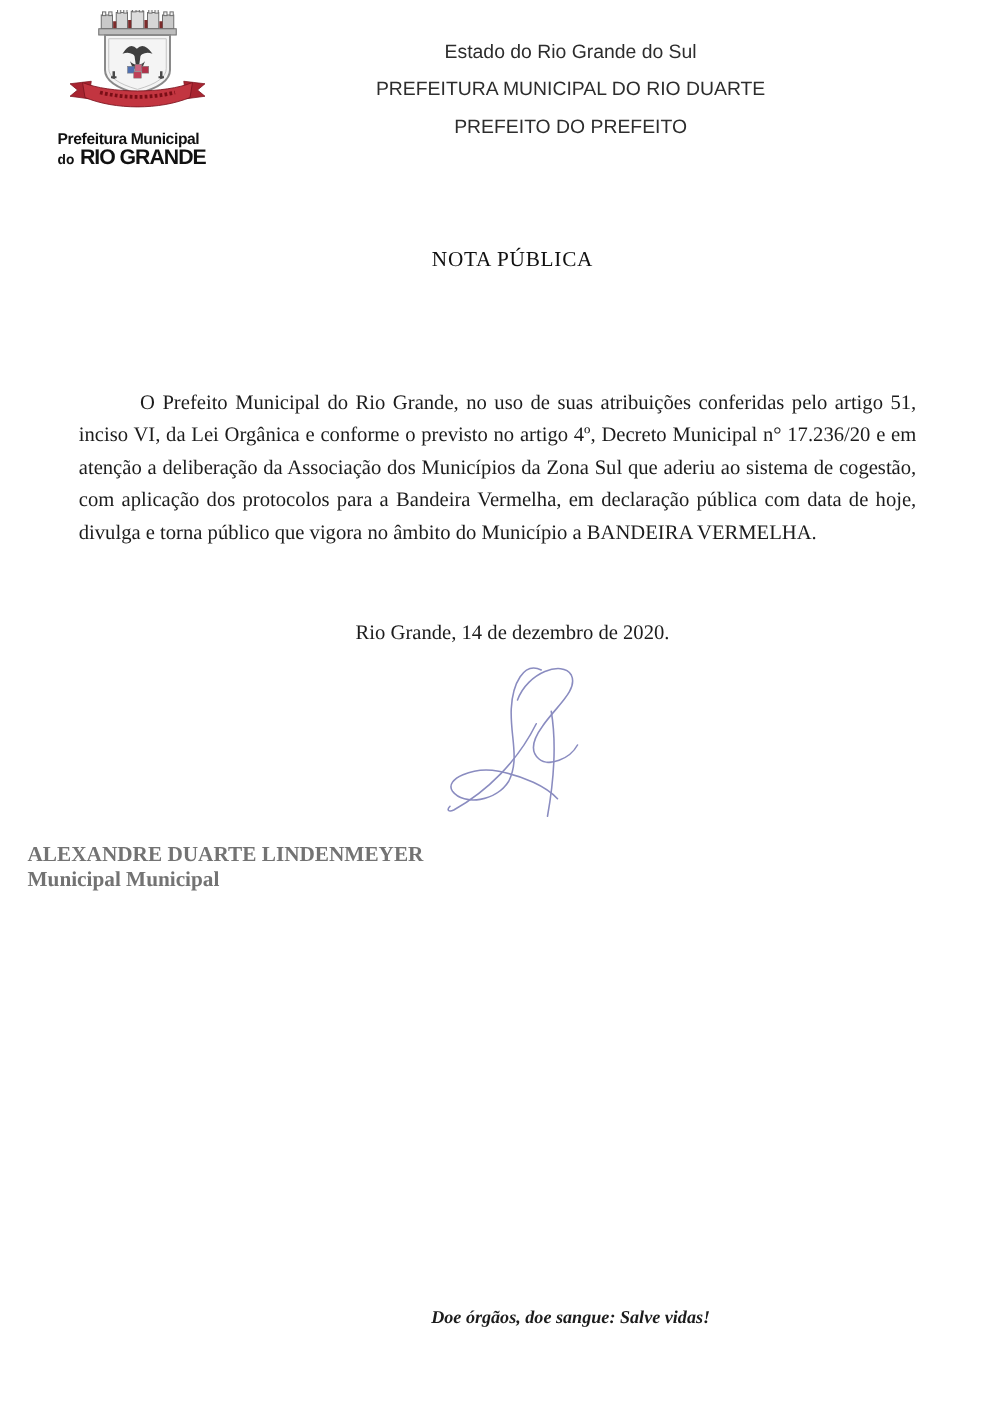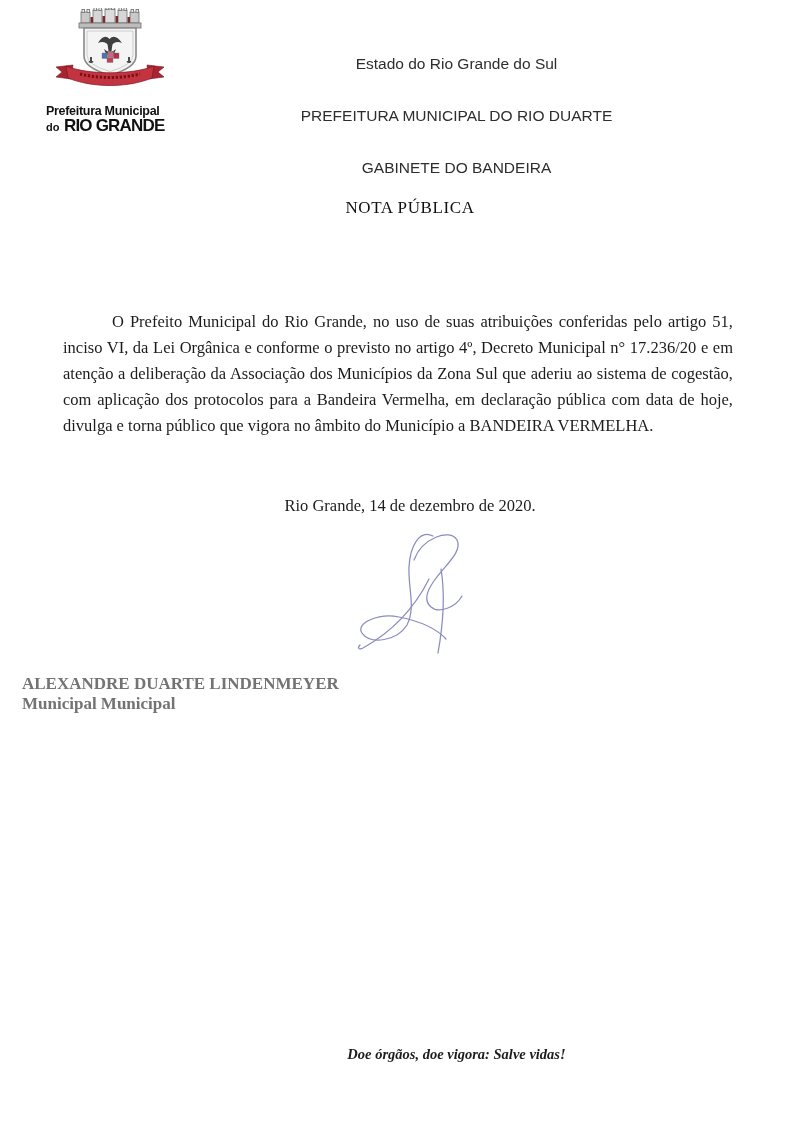--- a/index.html
+++ b/index.html
@@ -20,21 +20,21 @@
     line-height:15px; white-space:nowrap;
   }
   .logo-line2 .prefix { font-size:11px;margin-top:32px; }
   .logo-line2 .name   { font-size:17px; letter-spacing:-0.8px; }
 
   
   .header-text {
     position:absolute; left:115px; right:0; top:27px; text-align:center;
     font-family:"Liberation Sans", sans-serif; font-size:15.5px; color:#2d2d2d;
   }
-  .header-text .hline { line-height:30px;margin-top:22px; }
+  .header-text .hline { line-height:30px; }
 
   
   .doc-title {
     position:absolute; left:22px; right:0; top:198px; text-align:center;
     font-weight:400; font-size:17px; letter-spacing:0.6px; color:#101010;
   }
   .doc-body {
     position:absolute; left:63px; width:670px; top:292px;
     font-size:16.5px; line-height:26px; text-align:justify; text-indent:49px;
     color:#1c1c1c;
@@ -116,21 +116,21 @@
         <path d="M26 66 Q56 73 86 66" fill="none" stroke="#7a0e16" stroke-width="3" stroke-dasharray="2.2 1.8"></path>
       </g>
     </svg>
     <div class="logo-line1">Prefeitura Municipal</div>
     <div class="logo-line2"><span class="prefix">do</span> <span class="name">RIO GRANDE</span></div>
   </div>
 
   <div class="header-text">
     <div class="hline">Estado do Rio Grande do Sul</div>
     <div class="hline">PREFEITURA MUNICIPAL DO RIO DUARTE</div>
-    <div class="hline">GABINETE DO BANDEIRA</div>
+    <div class="hline">PREFEITO DO PREFEITO</div>
   </div>
 
   <div class="doc-title">NOTA PÚBLICA</div>
 
   <p class="doc-body">O Prefeito Municipal do Rio Grande, no uso de suas atribuições conferidas pelo artigo 51, inciso VI, da Lei Orgânica e conforme o previsto no artigo 4º, Decreto Municipal n° 17.236/20 e em atenção a deliberação da Associação dos Municípios da Zona Sul que aderiu ao sistema de cogestão, com aplicação dos protocolos para a Bandeira Vermelha, em declaração pública com data de hoje, divulga e torna público que vigora no âmbito do Município a BANDEIRA VERMELHA.</p>
 
   <div class="dateline">Rio Grande, 14 de dezembro de 2020.</div>
 
   <div class="signature-wrap">
     <svg width="165" height="130" viewBox="0 0 165 130" aria-hidden="true">
@@ -141,15 +141,15 @@
         <path d="M86 52 C71 82 47 106 20 121 C16 123 14 121 17 118"></path>
       </g>
     </svg>
   </div>
 
   <div class="name-block">
     <div>ALEXANDRE DUARTE LINDENMEYER</div>
     <div>Municipal Municipal</div>
   </div>
 
-  <div class="footer-slogan">Doe órgãos, doe vigora: Salve vidas!</div>
+  <div class="footer-slogan">Doe órgãos, doe sangue: Salve vidas!</div>
 
 </div>
 
 </body></html>

